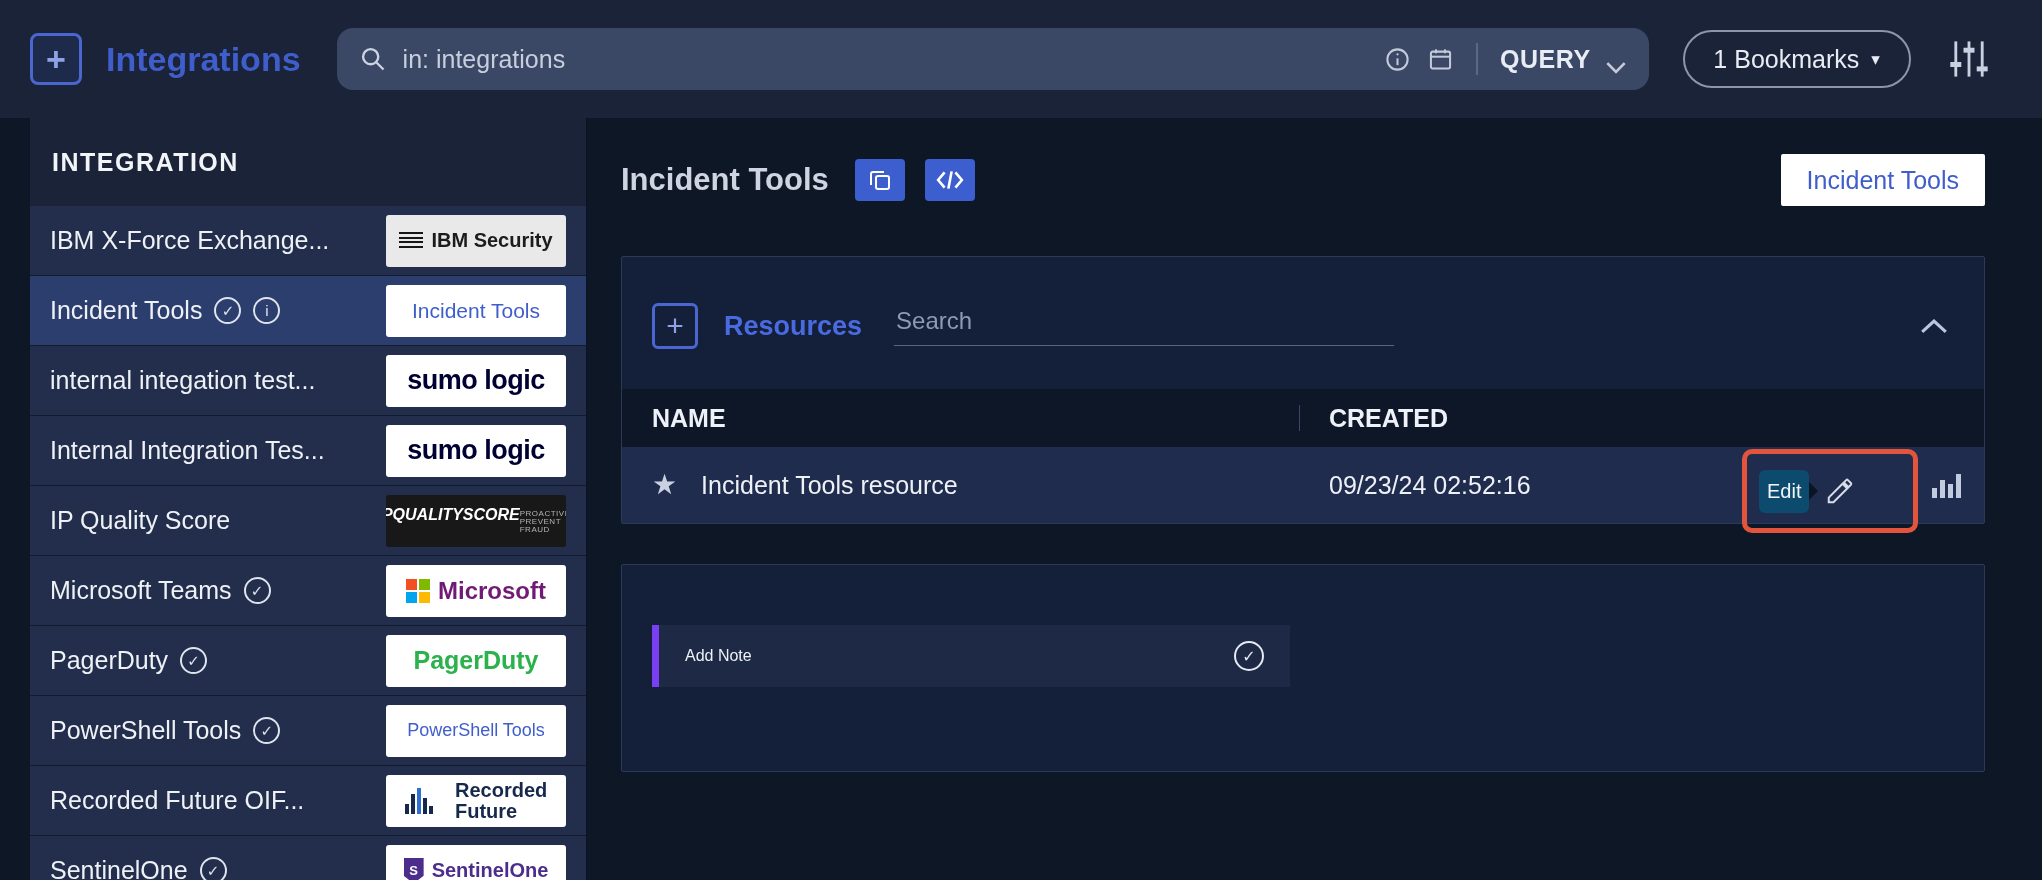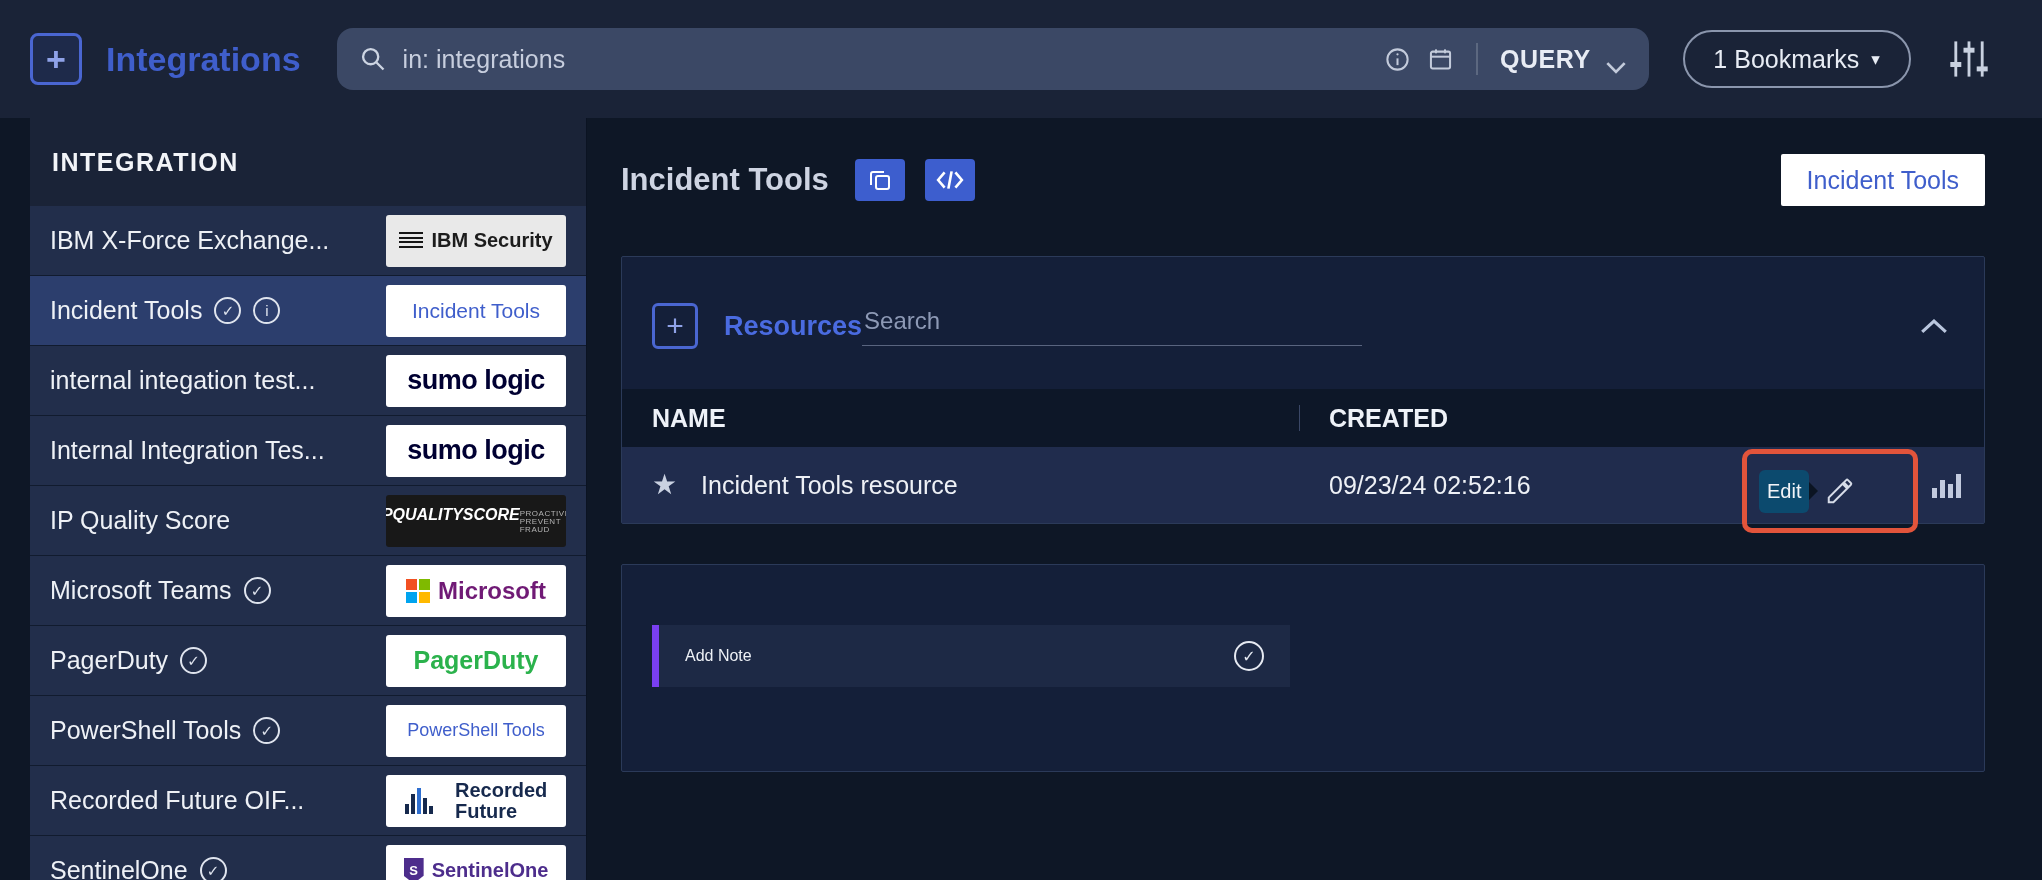--- a/index.html
+++ b/index.html
@@ -72,21 +72,21 @@
   .icon-btn{width:50px;height:42px;background:#3d5ece;border:none;border-radius:4px;
     display:flex;align-items:center;justify-content:center;cursor:pointer}
   .white-btn{margin-left:auto;height:52px;background:#ffffff;border:none;border-radius:2px;
     color:#3f5ecb;font-size:25px;padding:0 26px;font-family:inherit;cursor:pointer}
 
   .panel{margin-top:48px;background:#141f39;border:1px solid #2b3a59;border-radius:2px;position:relative}
   .panel-header{display:flex;align-items:center;padding:46px 36px 40px 30px}
   .plus-sq{width:46px;height:46px;border:3px solid #4a66d1;border-radius:6px;color:#8fa2e8;
     font-size:30px;display:flex;align-items:center;justify-content:center;cursor:pointer;flex:0 0 auto}
   .panel-title{margin-left:26px;font-size:27px;font-weight:bold;color:#4a6be0}
-  .res-search{width:500px;background:transparent;border:none;outline:none;
+  .res-search{margin-left:32px;width:500px;background:transparent;border:none;outline:none;
     border-bottom:1px solid #59647f;font-size:24px;color:#dfe4ee;padding:0 2px 10px 2px;font-family:inherit}
   .res-search::placeholder{color:#8d99b5}
   .chev{margin-left:auto;cursor:pointer;display:flex;align-items:center}
 
   .thead{height:58px;background:#0d1728;display:flex;align-items:center;padding-left:30px;
     font-size:25px;font-weight:bold;color:#eef2f8}
   .th-name{width:647px}
   .th-sep{width:1px;height:26px;background:#3a4766}
   .th-created{margin-left:29px}
 

